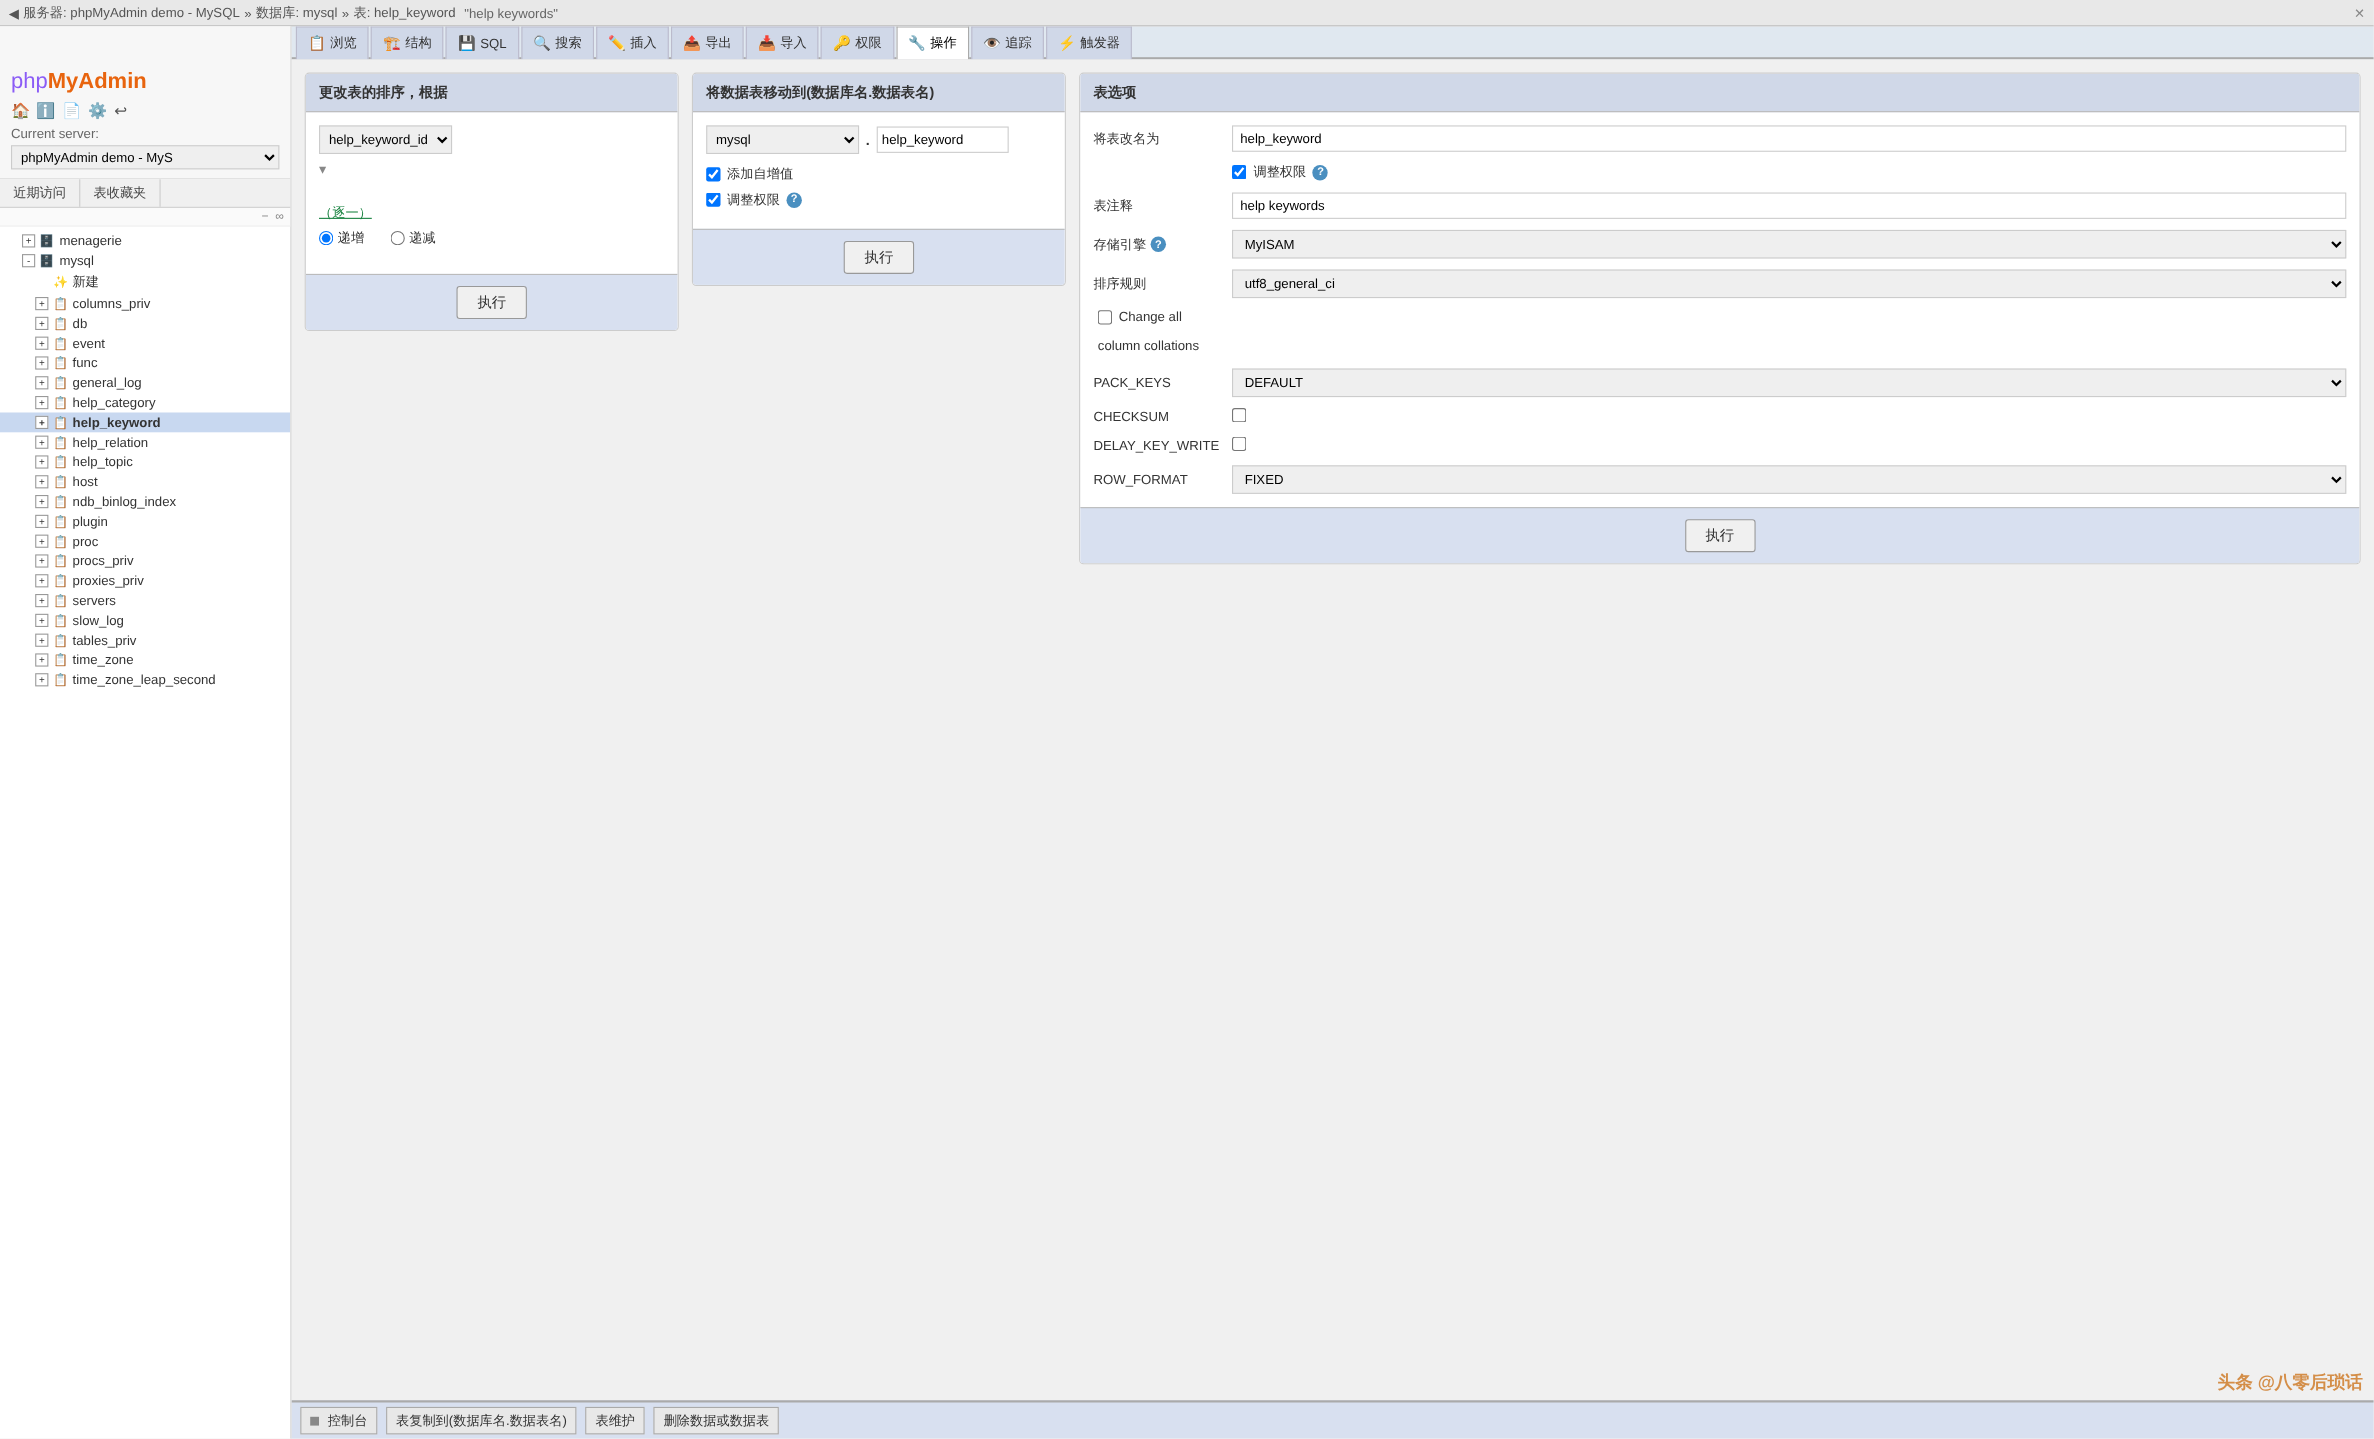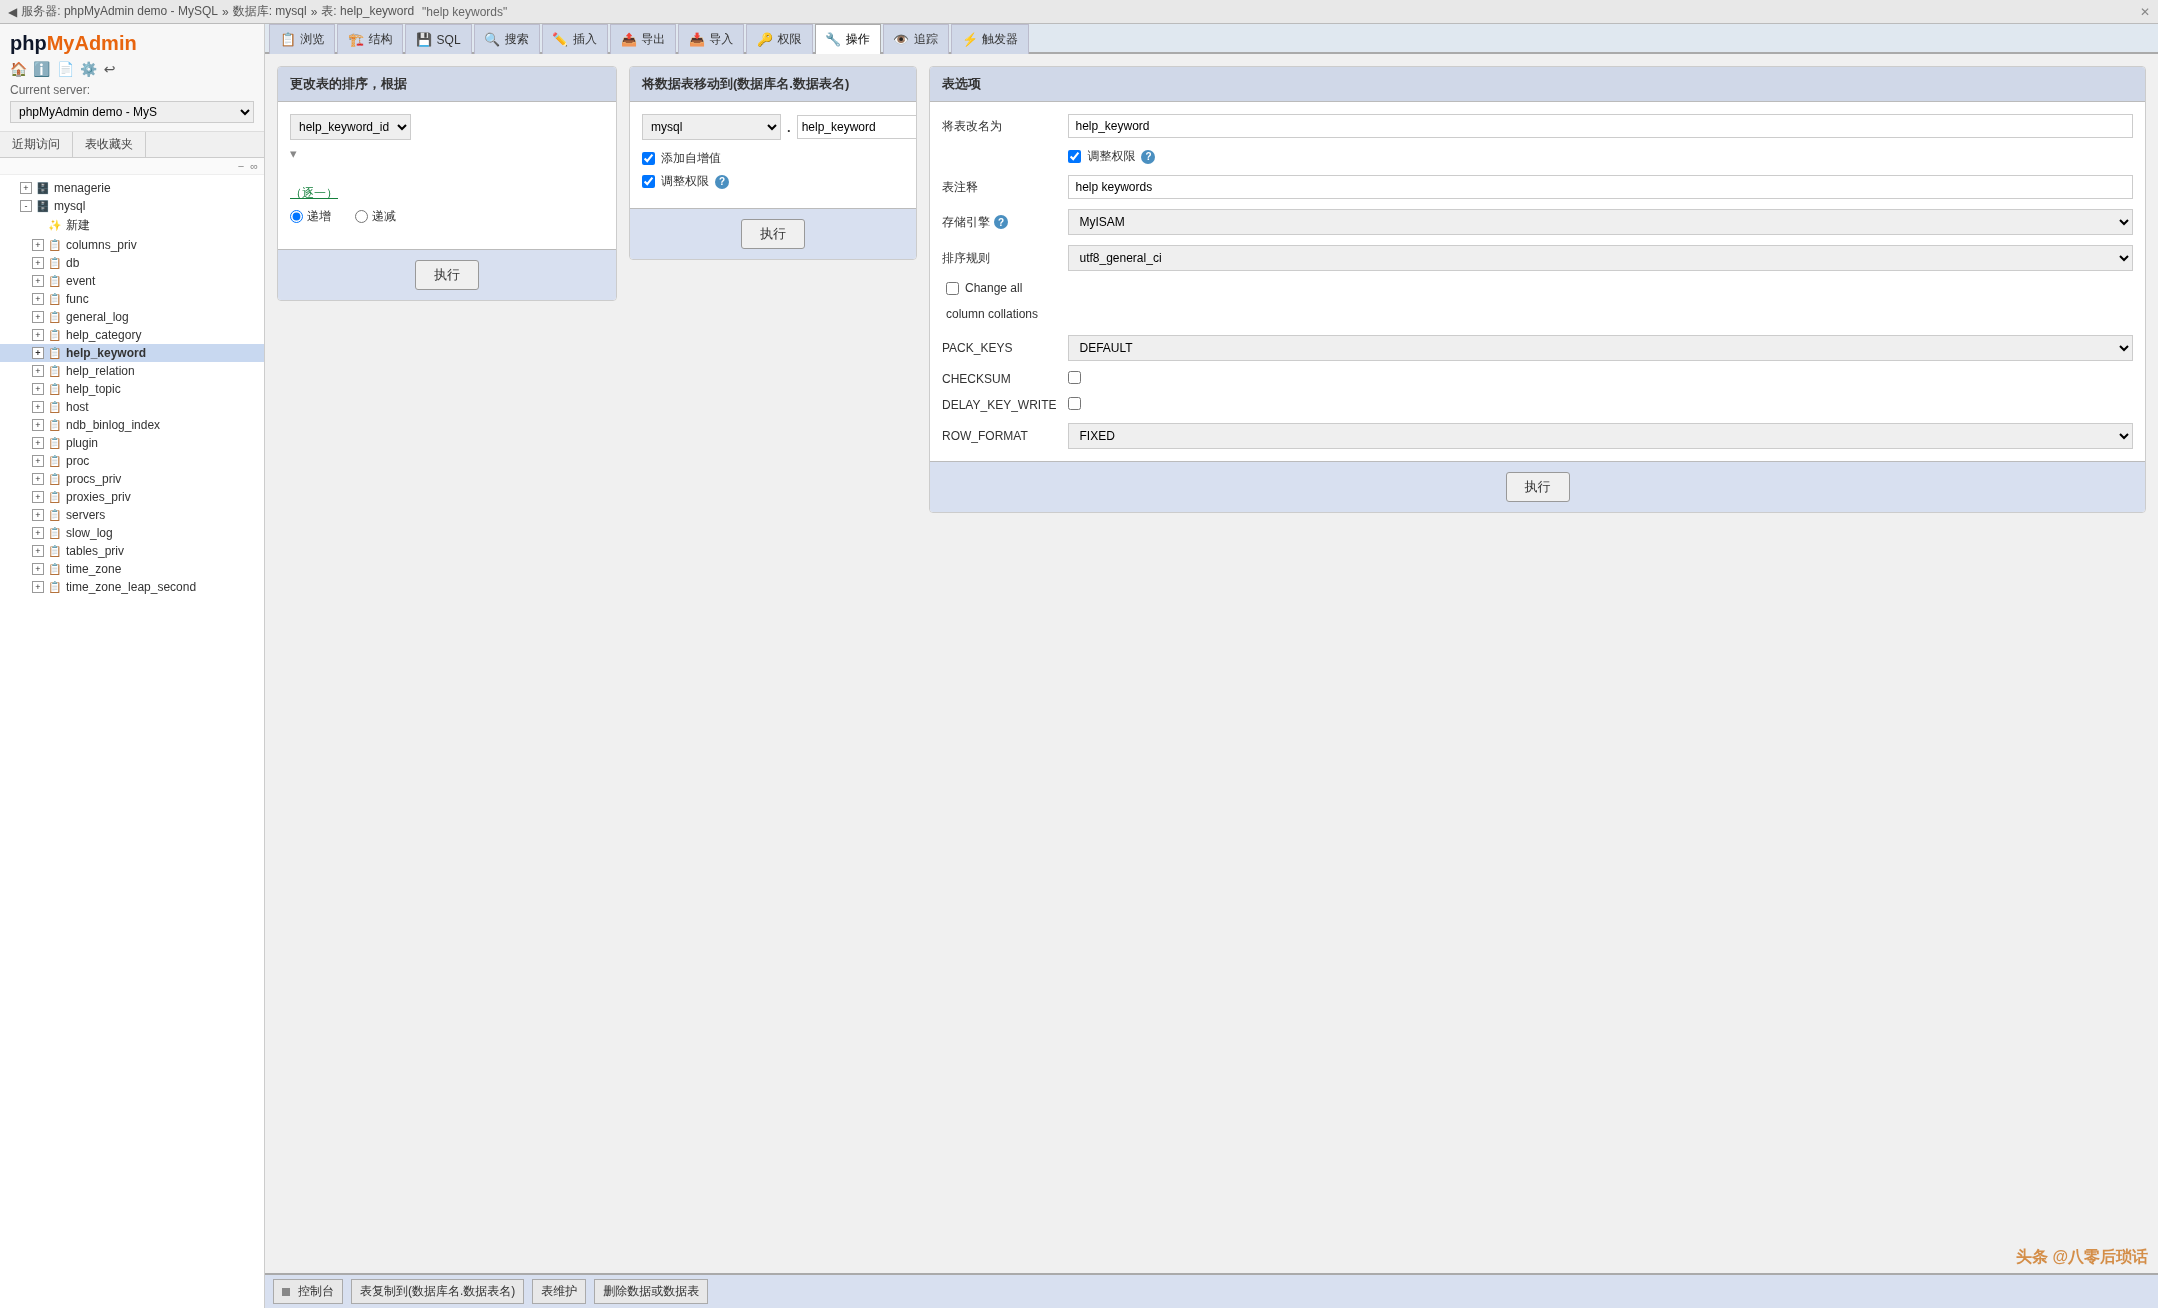--- a/index.html
+++ b/index.html
@@ -39,21 +39,21 @@
       border-bottom: 1px solid #ddd;
       background: #f7f7f7;
     }
 
     #pma-logo {
       display: flex;
       align-items: baseline;
       gap: 0;
       margin-bottom: 6px;
     }
-    #pma-logo .php { color: #0f172a; font-weight: bold; font-size: 20px; }
+    #pma-logo .php { color: #8b5cf6; font-weight: normal; font-size: 20px; margin-top: 31px; }
     #pma-logo .myadmin { color: #e8640e; font-weight: bold; font-size: 20px; }
 
     #sidebar-icons {
       display: flex;
       gap: 6px;
       margin-bottom: 6px;
     }
     #sidebar-icons span {
       cursor: pointer;
       font-size: 14px;
@@ -250,21 +250,21 @@
     .panel-footer {
       background: #d8e0f0;
       padding: 10px 12px;
       display: flex;
       justify-content: center;
       border-top: 1px solid #bbb;
     }
 
     
     #move-panel {
-      width: 288px;
+      width: 340px;
     }
 
     .move-row {
       display: flex;
       align-items: center;
       gap: 6px;
       margin-bottom: 10px;
     }
 
     .move-row select {

